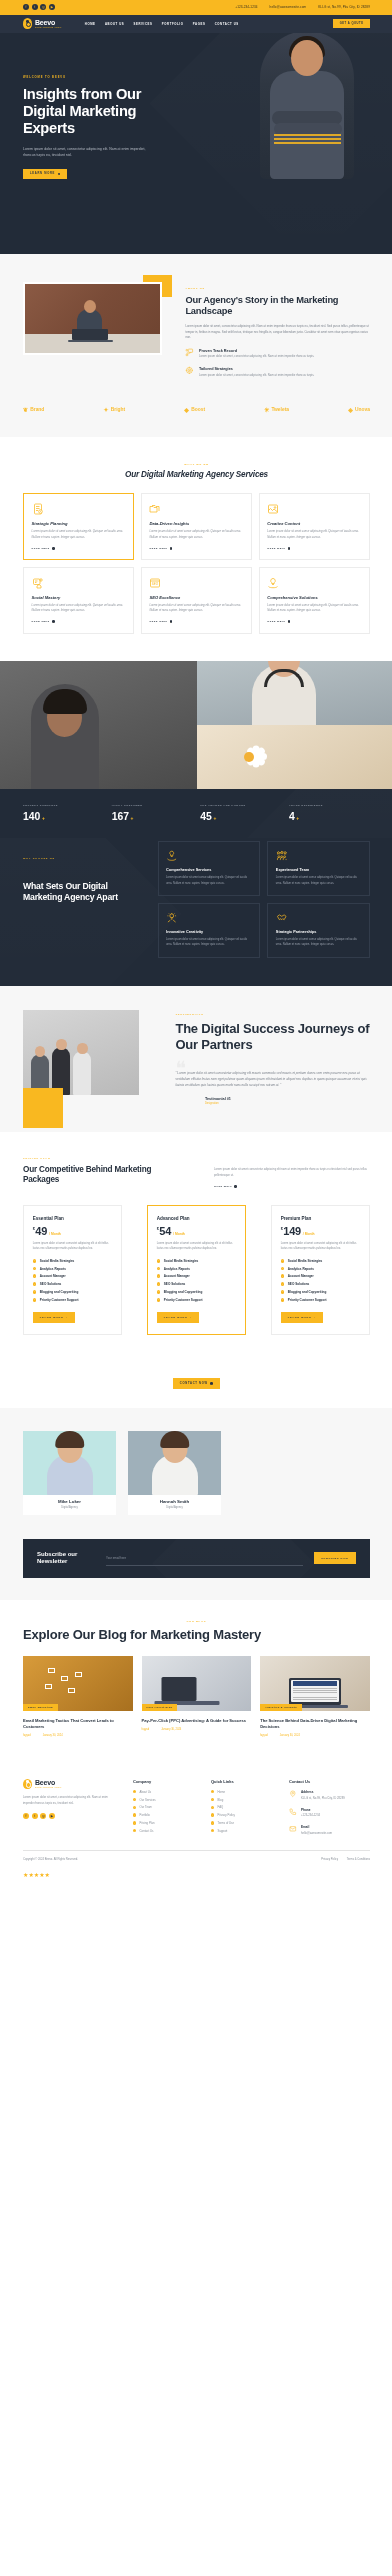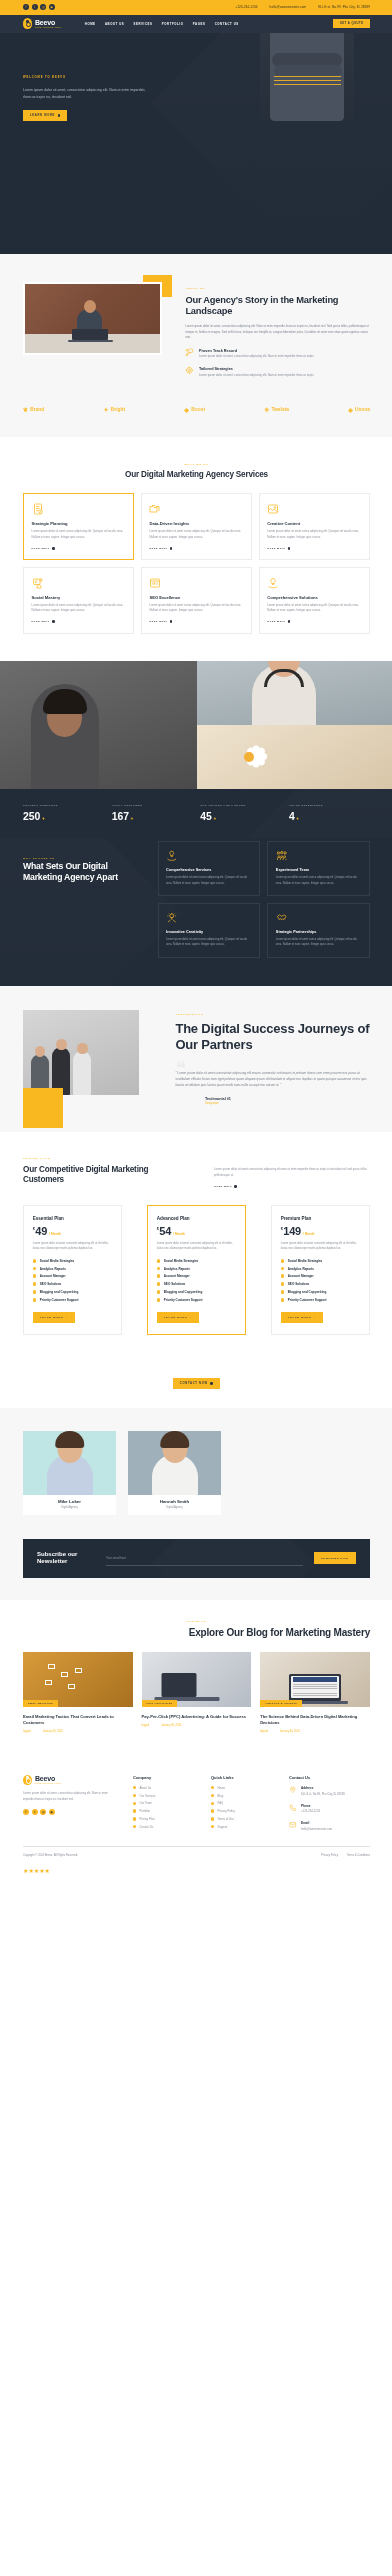--- a/index.html
+++ b/index.html
@@ -109,21 +109,21 @@
   .feat-b { padding-top:0.5px; }
   .feat-b h4 { font-size:3.8px; font-weight:bold; color:#26303d; }
   .feat-b p { font-size:2.8px; color:#868d96; line-height:1.8; margin-top:1.6px; }
 
   
   .brands { display:flex; justify-content:space-between; align-items:center; margin-top:19.6px; padding-top:9.8px; }
   .brand { display:flex; align-items:center; gap:2.2px; color:#f9b820; font-size:4.9px; font-weight:bold; opacity:.92; }
   .brand .bi { font-size:6px; line-height:1; }
 
   
-  .services { background:#fff; padding:26px 0 27px; text-align:center; }
+  .services { background:#fff; padding:26px 0 27px; text-align:center;font-style:italic; }
   .sec-head { text-align:center; }
   .sec-head h2 { font-size:8.2px; font-weight:bold; color:#26303d; margin-top:4.4px; letter-spacing:-0.2px; }
   .svc-grid { display:grid; grid-template-columns:repeat(3,1fr); gap:6.5px; margin-top:14px; text-align:left; }
   .svc-card { border:0.5px solid #ececec; background:#fff; padding:8.7px 7.6px 8.7px; }
   .svc-card.active { border:0.5px solid #f9b820; }
   .svc-ico { width:12px; height:12px; color:#f9b820; }
   .svc-ico svg { width:100%; height:100%; display:block; }
   .svc-card h4 { font-size:4.1px; font-weight:bold; color:#26303d; margin-top:6px; }
   .svc-card p { font-size:2.8px; color:#8a9099; line-height:1.95; margin-top:3.3px; }
   .read { display:inline-flex; align-items:center; gap:2.2px; margin-top:6.5px; font-size:2.5px; letter-spacing:0.6px; font-weight:bold; color:#26303d; cursor:pointer; }
@@ -152,21 +152,21 @@
   .stat { width:81px; }
   .stat .lbl { font-size:2.4px; letter-spacing:0.6px; color:#9aa2ae; text-transform:uppercase; font-weight:bold; }
   .stat .num { font-size:10.4px; font-weight:bold; color:#fff; margin-top:3.3px; display:flex; align-items:baseline; gap:1.6px; }
   .stat .num i { font-style:normal; font-size:4.9px; color:#f9b820; }
 
   
   .why { background:#222b38; padding:3.3px 0 28px; position:relative; overflow:hidden; }
   .why:before { content:""; position:absolute; left:-55px; top:-22px; width:196px; height:196px; transform:rotate(45deg); background:linear-gradient(135deg,rgba(255,255,255,.018),transparent); }
   .why-row { display:flex; gap:18.5px; position:relative; }
   .why-left { width:116px; padding-top:15.3px; }
-  .why-left h2 { font-size:8.7px; line-height:1.3; color:#fff; font-weight:bold; margin-top:1px; letter-spacing:-0.2px; }
+  .why-left h2 { font-size:8.7px; line-height:1.3; color:#fff; font-weight:bold; margin-top:21px; letter-spacing:-0.2px; }
   .why-grid { flex:1; display:grid; grid-template-columns:1fr 1fr; gap:7px; }
   .why-card { border:0.5px solid #323c4b; padding:8.2px 7.6px 9.3px; }
   .why-ico { width:11.5px; height:11.5px; color:#f9b820; }
   .why-ico svg { width:100%; height:100%; display:block; }
   .why-card h4 { font-size:3.8px; color:#fff; font-weight:bold; margin-top:6px; }
   .why-card p { font-size:2.7px; color:#99a1ad; line-height:1.95; margin-top:3.3px; }
 
   
   .testi { background:#f7f7f7; padding:24px 0 27px; }
   .testi-row { display:flex; gap:16.4px; }
@@ -231,21 +231,21 @@
   .news { background:#222b38; padding:12px 14px; display:flex; align-items:center; gap:11px; position:relative; overflow:hidden; }
   .news:before { content:""; position:absolute; left:44%; top:-33px; width:115px; height:115px; transform:rotate(45deg); background:linear-gradient(135deg,rgba(255,255,255,.022),transparent); }
   .news h3 { font-size:6px; font-weight:bold; color:#fff; line-height:1.3; width:58px; flex:none; position:relative; }
   .news-input { flex:1; border-bottom:0.5px solid #48515f; padding-bottom:3.8px; position:relative; }
   .news-input input { width:100%; background:transparent; border:none; outline:none; color:#fff; font-size:2.9px; font-family:"Liberation Sans",sans-serif; }
   .news-input input::placeholder { color:#8a929e; }
   .news-btn { background:#f9b820; color:#2a3342; font-size:2.5px; letter-spacing:0.6px; font-weight:bold; padding:4.4px 7.6px; cursor:pointer; flex:none; position:relative; }
 
   
   .blog { background:#fff; padding:19.6px 0 25px; }
-  .blog h2.t { text-align:right; font-size:10px; font-weight:bold; color:#26303d; letter-spacing:-0.2px; }
+  .blog h2.t { text-align:left; font-size:13px; font-weight:bold; color:#26303d; letter-spacing:-0.2px; }
   .blog-grid { display:grid; grid-template-columns:repeat(3,1fr); gap:8.7px; margin-top:14px; }
   .bl-img { height:55px; position:relative; overflow:hidden; }
   .b1 { background:linear-gradient(140deg,#d89b3a,#a8701f); }
   .b2 { background:linear-gradient(140deg,#dfe2e6,#b6bcc4); }
   .b3 { background:linear-gradient(140deg,#e6dfd4,#c7b9a4); }
   .b-laptop { position:absolute; bottom:6.5px; left:50%; transform:translateX(-50%); width:52px; height:27px; background:#2f3540; border-radius:1.6px; }
   .b-laptop:after { content:""; position:absolute; bottom:-3.3px; left:-6.5px; width:65px; height:3.3px; background:#50586a; border-radius:1.1px; }
   .b-screen { position:absolute; inset:2.2px; background:#f2f2f2; border-radius:1.1px; }
   .b-bar { position:absolute; top:1.6px; left:1.6px; right:1.6px; height:4.9px; background:#2f4a7a; }
   .b-lines { position:absolute; top:8.2px; left:2.2px; right:2.2px; bottom:1.6px;
@@ -323,20 +323,21 @@
       <a>PAGES</a>
       <a>CONTACT US</a>
     </nav>
     <div class="btn-quote">GET A QOUTE</div>
   </div>
 
   <section class="hero">
     <div class="hero-inner">
       <div class="hero-left">
         <div class="eyebrow">WELCOME TO BEEVO</div>
+        <h1>Insights from Our Digital Marketing Experts</h1>
         <p>Lorem ipsum dolor sit amet, consectetur adipiscing elit. Nam at enim imperdiet, rhoncus turpis eu, tincidunt nisl.</p>
         <div class="btn-y">
           <span>LEARN MORE</span>
           <span class="dot">›</span>
         </div>
       </div>
       <div class="hero-fig">
         <div class="hero-person">
           <div class="hp-body"></div>
           <div class="hp-hair"></div>
@@ -554,21 +555,21 @@
     </div>
     <div class="g4"></div>
   </section>
 
   <section class="stats">
     <div class="container">
       <div class="stat-row">
         <div class="stat">
           <div class="lbl">PROJECT COMPLETE</div>
           <div class="num">
-              <span>250</span>
+              <span>140</span>
               <i>+</i>
             </div>
         </div>
         <div class="stat">
           <div class="lbl">HAPPY CUSTOMER</div>
           <div class="num">
               <span>167</span>
               <i>+</i>
             </div>
         </div>
@@ -678,21 +679,21 @@
         </div>
       </div>
     </div>
   </section>
 
   <section class="pricing">
     <div class="container">
       <div class="pr-head">
         <div class="pr-head-l">
           <div class="eyebrow-d">PRICING PLAN</div>
-          <h2>Our Competitive Digital Marketing Customers</h2>
+          <h2>Our Competitive Behind Marketing Packages</h2>
         </div>
         <div class="pr-head-r">
           <p>Lorem ipsum dolor sit amet consectetur adipiscing elit nam at enim imperdie rhoncus turpis eu tincidunt nisl sed purus tellus pellentesque ut.</p>
           <div class="read">
               <span>Read More</span>
               <span class="dot">›</span>
             </div>
         </div>
       </div>
 

